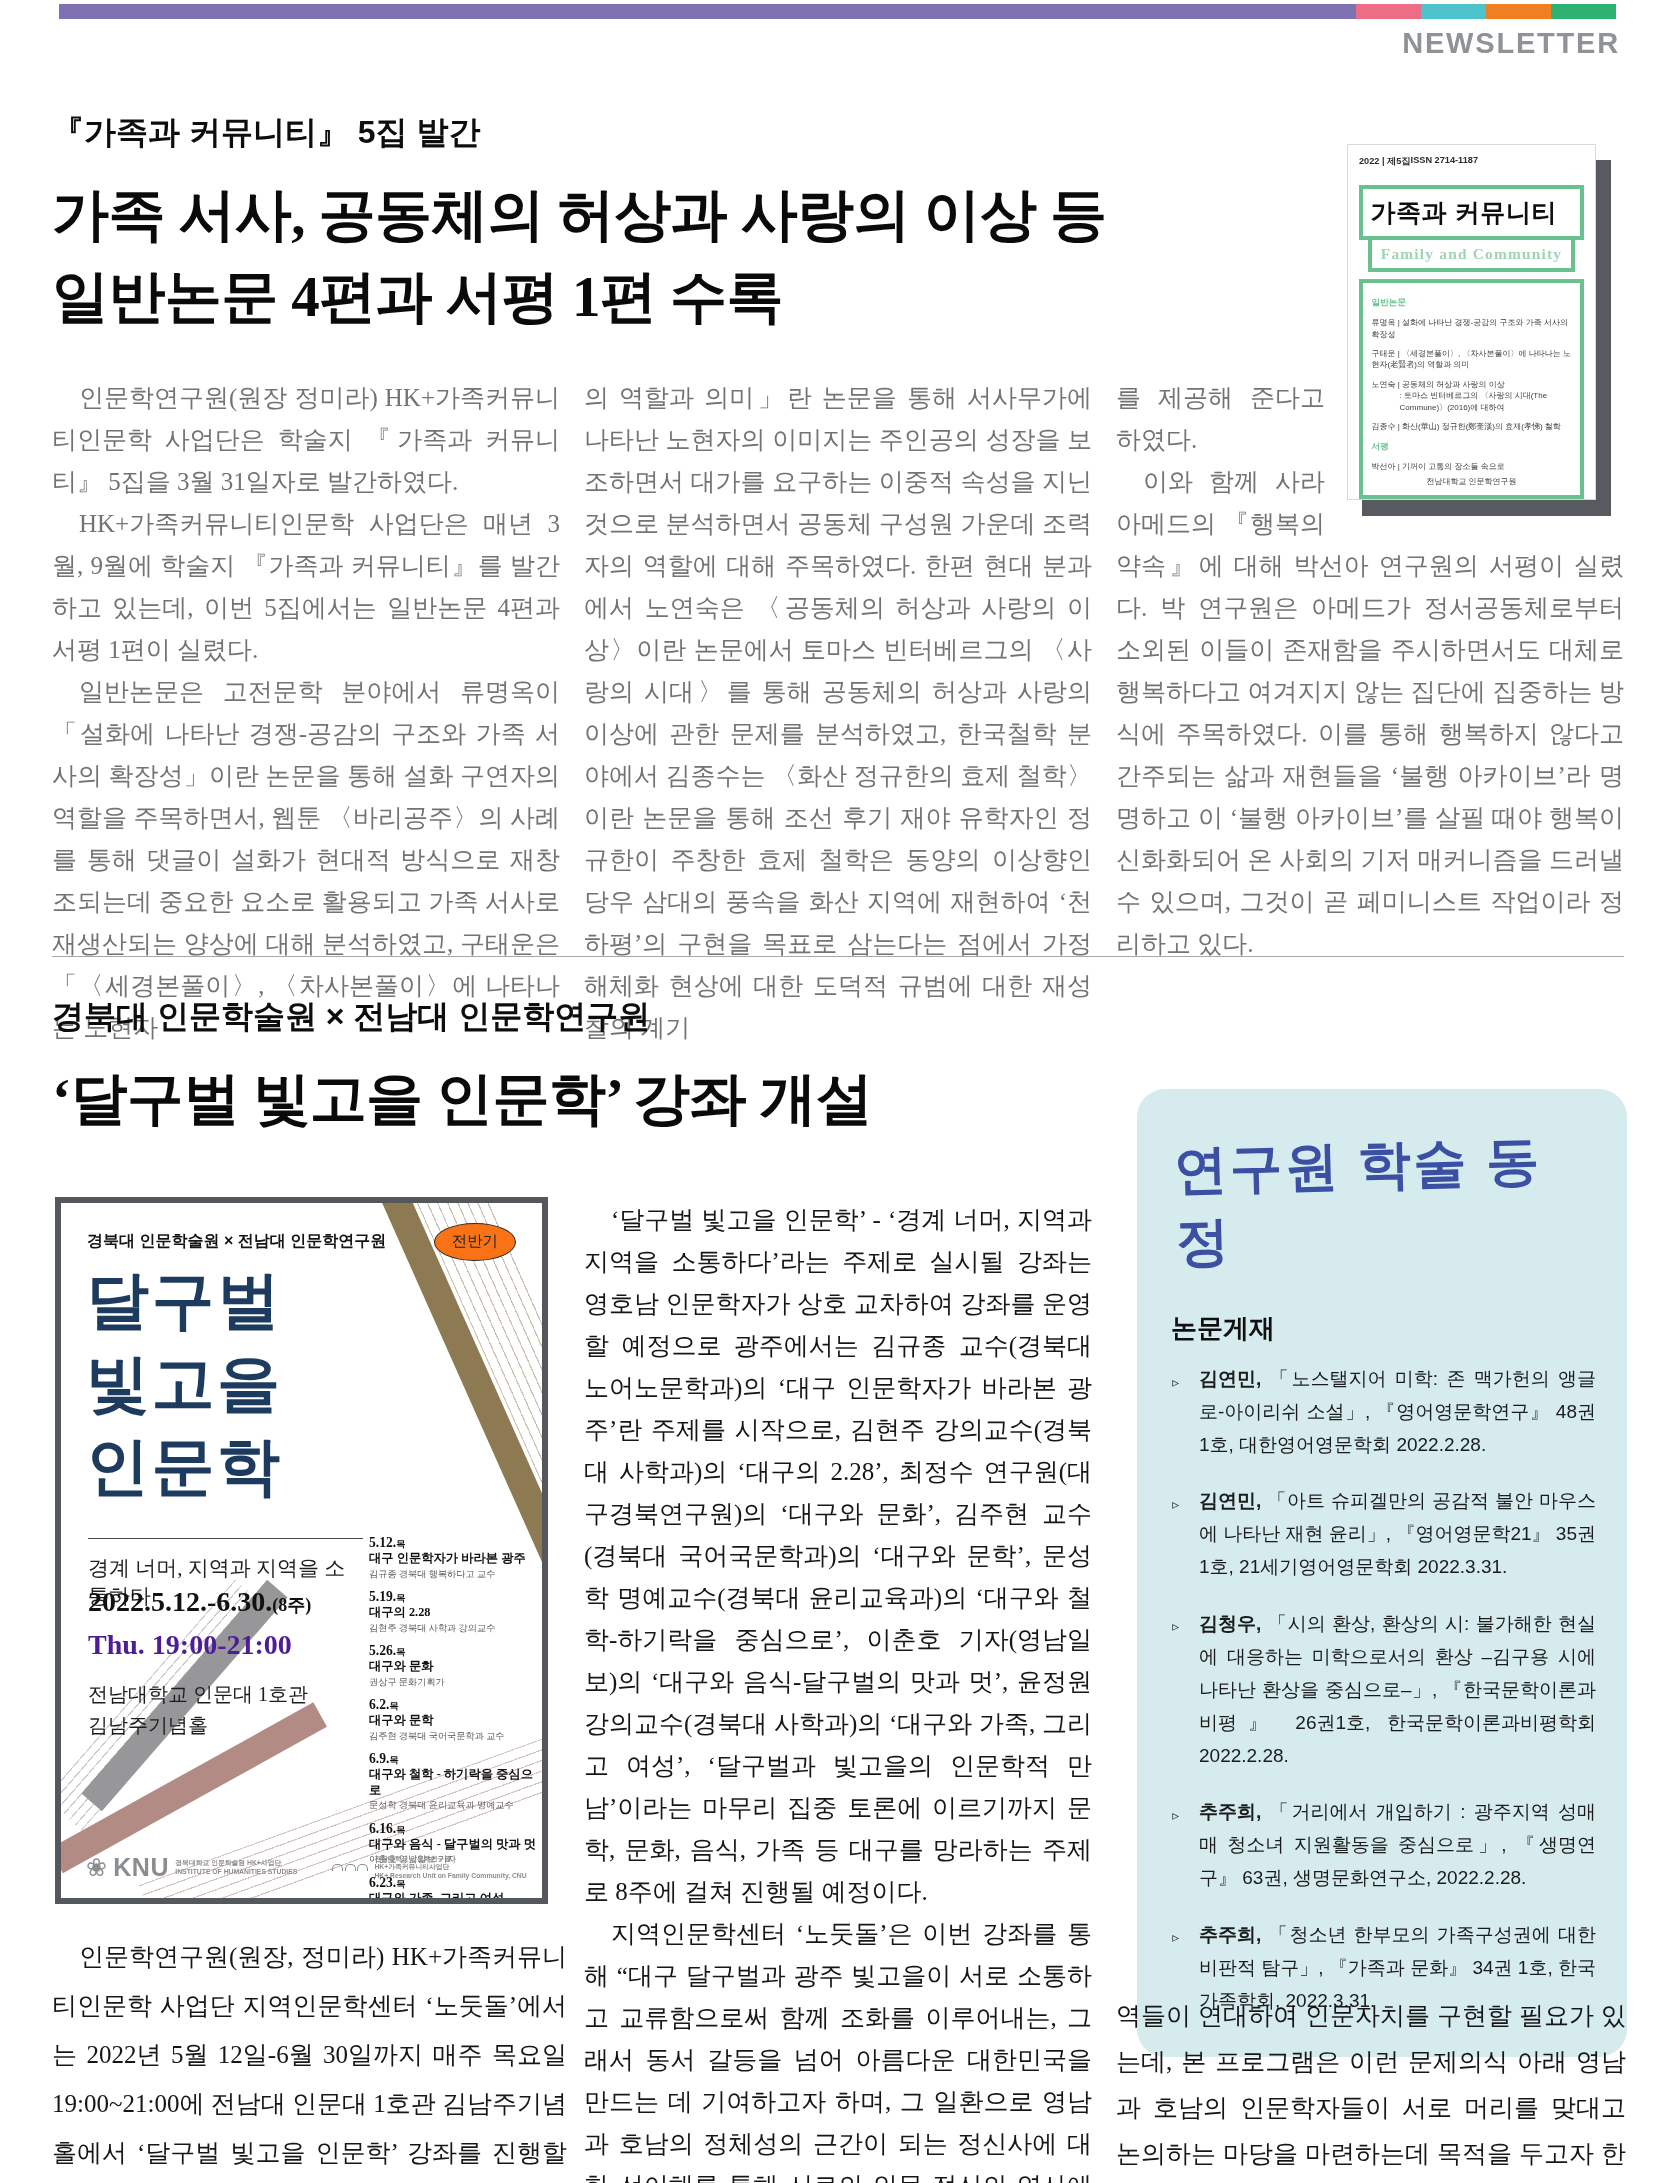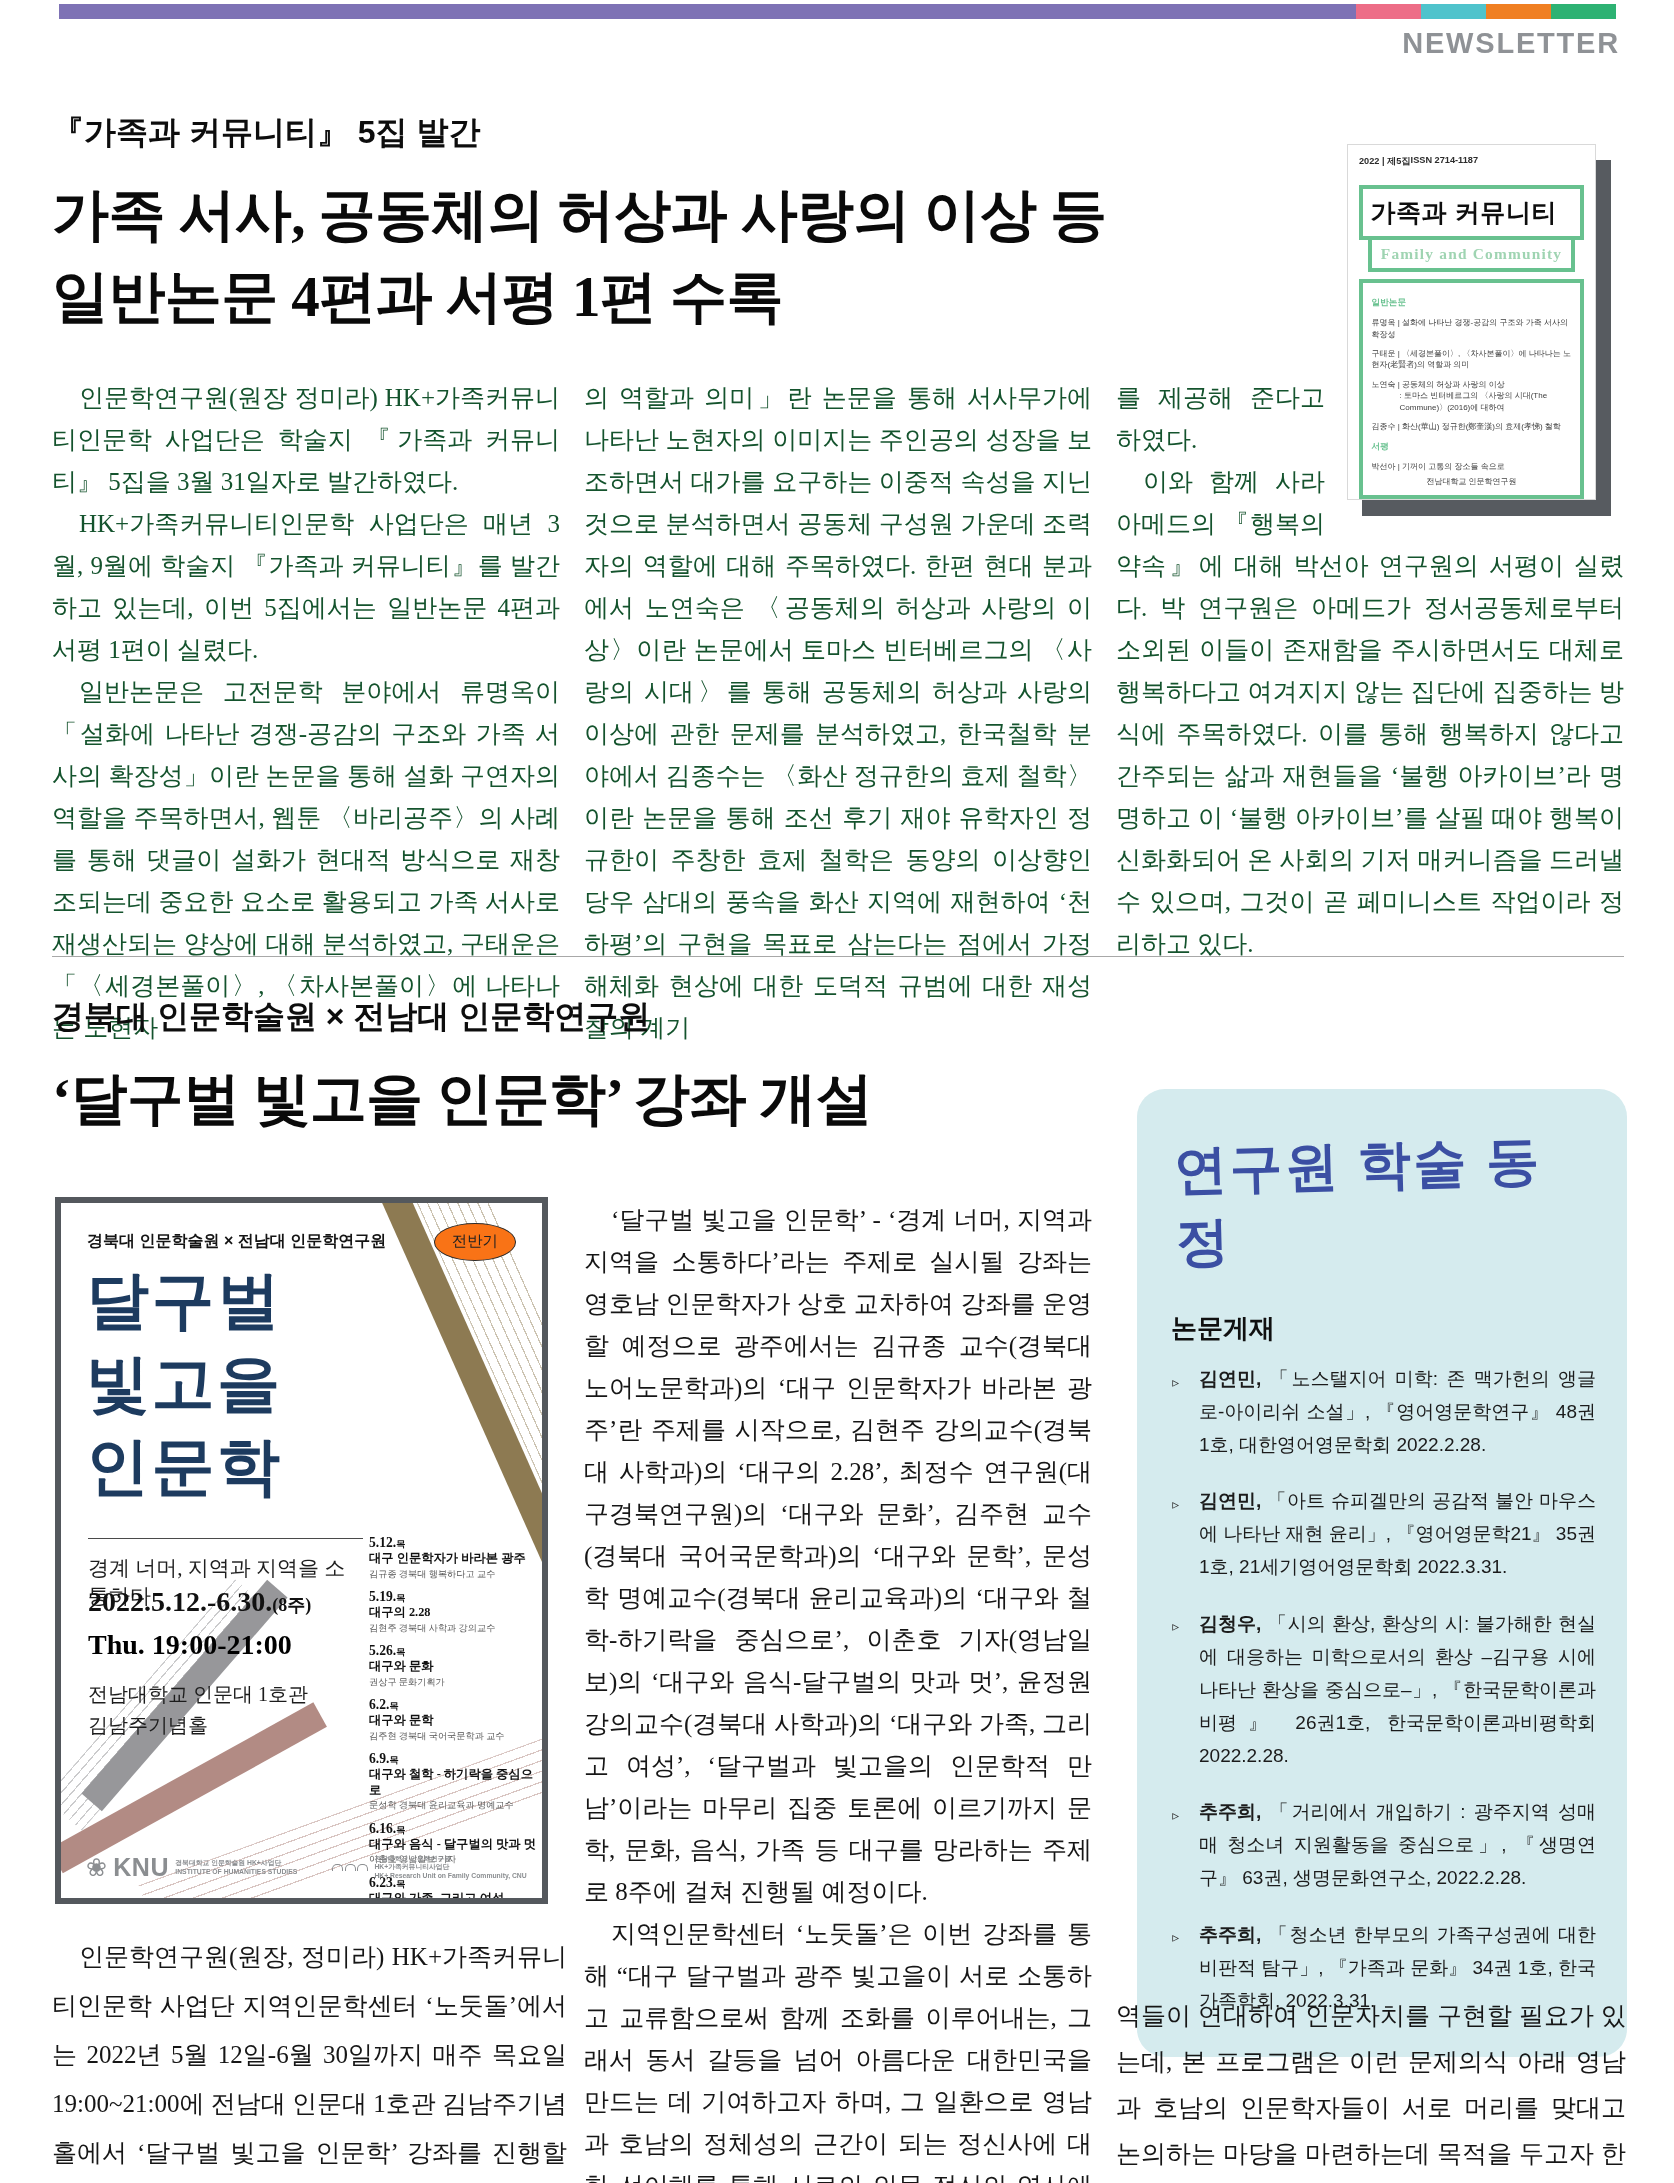--- a/index.html
+++ b/index.html
@@ -32,21 +32,21 @@
   .cover-title{font-size:25px;font-weight:700;letter-spacing:0.6px;color:#0d0d0d}
   .cover-subbox{border:4.3px solid #68c18f;border-top:none;margin:0 8.6px;padding:5px 3.7px;text-align:center}
   .cover-subtitle{font-family:"Liberation Serif","DejaVu Serif",serif;font-weight:700;font-size:15.4px;color:#9fd4b2;letter-spacing:1.2px}
   .cover-tocbox{border:4.3px solid #68c18f;margin-top:6.2px;flex:1;padding:11px 8.6px 5px 8.6px;display:flex;flex-direction:column}
   .cover-seclabel{color:#68c18f;font-weight:700;font-size:8.6px;margin:3.7px 0}
   .cover-entry{font-size:8px;color:#3d3d3d;line-height:1.4;margin:4.3px 0}
   .cover-entry .cont{margin-left:28px}
   .cover-pub{margin-top:auto;text-align:center;font-size:8px;color:#444;padding-bottom:2.5px}
 
   
-  .col{position:absolute;top:377px;width:508px;font-size:25px;line-height:42px;text-align:justify;color:#14532d}
+  .col{position:absolute;top:377px;width:508px;font-size:25px;line-height:42px;text-align:justify;color:#737373}
   .col p{margin:0}
   .ind{text-indent:27px}
   #col1{left:52px}#col2{left:584px}#col3{left:1116px}
   .cover-spacer{float:right;width:299px;height:133px}
 
   .divider{position:absolute;left:52px;top:956px;width:1572px;border-top:1.8px solid #a8a8a8}
 
   
   .a2head{position:absolute;left:52px;top:995px;width:1202px}
 
@@ -67,21 +67,21 @@
   .p-kick{position:absolute;left:26px;top:28px;font-family:"Liberation Sans","DejaVu Sans",sans-serif;
     font-weight:700;font-size:16px;color:#141414}
   .p-badge{position:absolute;right:26px;top:20px;border:1.8px solid #2b2b2b;border-radius:50%;
     padding:7.4px 17px;font-size:15.4px;color:#222;background:#f97316}
   .p-title{position:absolute;left:25px;top:57px;font-weight:800;font-size:63px;line-height:83px;
     color:#1d3b5f;letter-spacing:2.5px}
   .p-sub{position:absolute;left:27px;top:335px;width:275px;border-top:1.8px solid #4a4a4a;padding-top:15px;
     font-size:21px;color:#1e1e1e}
   .p-date{position:absolute;left:27px;top:383px;font-weight:800;font-size:28px;color:#111}
   .p-date .wk{font-size:18px;font-weight:800}
-  .p-time{position:absolute;left:27px;top:426px;font-weight:800;font-size:28px;color:#000000}
+  .p-time{position:absolute;left:27px;top:426px;font-weight:800;font-size:28px;color:#4c1d95}
   .p-venue{position:absolute;left:27px;top:476px;font-size:20px;line-height:31px;color:#1c1c1c}
   .p-sched{position:absolute;left:308px;top:332px;width:168px}
   .p-item{margin-bottom:9.2px}
   .p-item .d{font-weight:800;font-size:13.6px;color:#111}
   .p-item .d .day{font-size:9.2px;font-weight:700}
   .p-item .t{font-weight:800;font-size:12.3px;line-height:15.4px;color:#111}
   .p-item .s{font-size:9.2px;line-height:12.3px;color:#555;margin-top:1.2px}
   .p-logos{position:absolute;left:25px;bottom:16px;display:flex;align-items:center;gap:35px;color:#8b8e91}
   .logo1{display:flex;align-items:center;gap:6.2px}
   .logo-flower{font-size:25px;line-height:1;color:#8b8e91}

